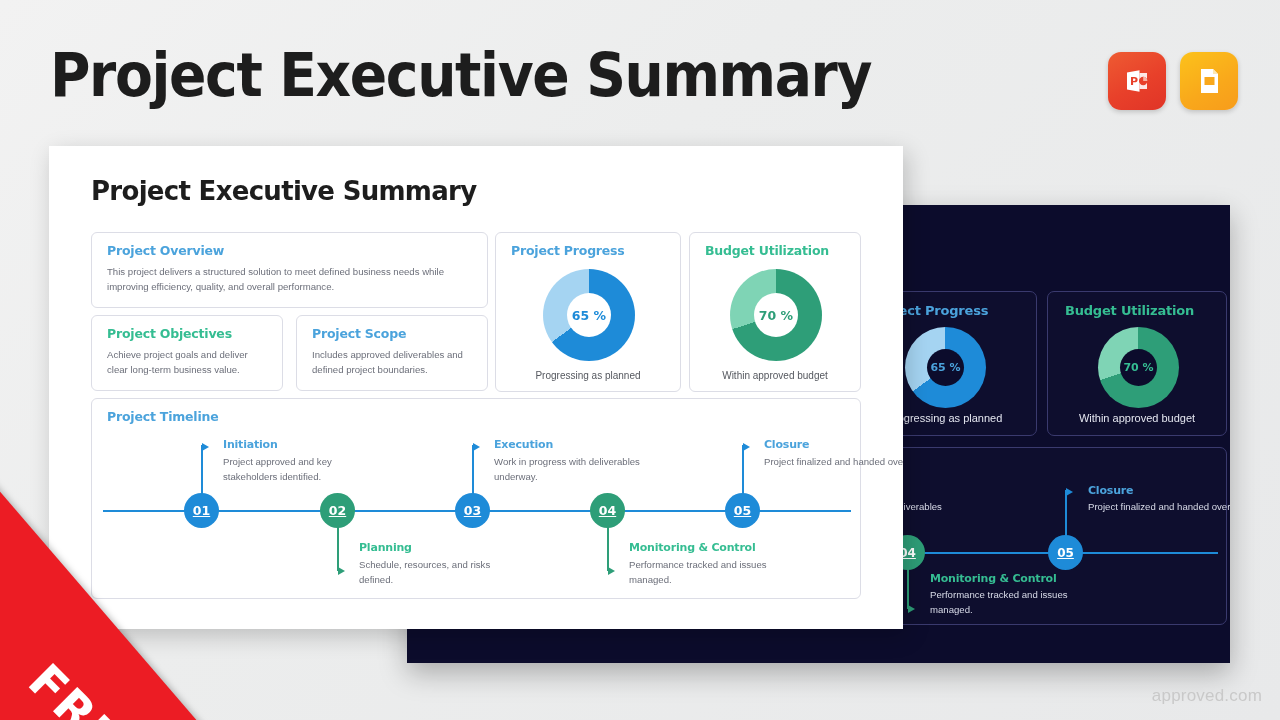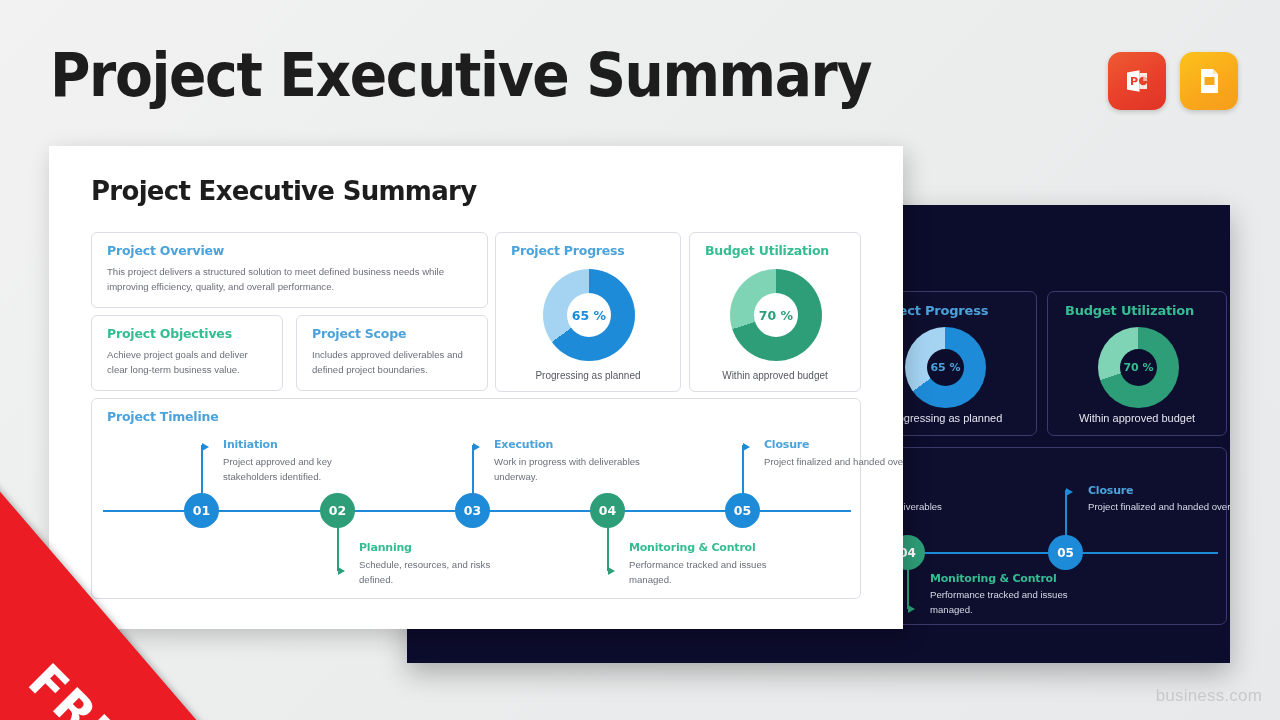--- a/index.html
+++ b/index.html
@@ -119,20 +119,21 @@
   }
 
   
   .tl-line { position: absolute; height: 2px; }
   .tl-node {
     position: absolute;
     border-radius: 50%;
     display: flex; align-items: center; justify-content: center;
     color: #fff; font-weight: 800;
     font-family: "DejaVu Sans", sans-serif;
+    text-decoration: underline;
   }
   .tl-stem { position: absolute; width: 2px; }
   .tl-arrow {
     position: absolute; width: 0; height: 0;
     border-top: 4px solid transparent;
     border-bottom: 4px solid transparent;
   }
   .tl-label {
     position: absolute;
     font-size: 11px; font-weight: 800;
@@ -334,13 +335,13 @@
     <div class="tl-label" style="left:672px; top:39px; color:#4ba3dc;">Closure</div>
     <div class="tl-desc" style="left:672px; top:56px; color:#6c6f7a;">Project finalized and handed over.</div>
   </div>
 </div>
 
 <div class="free-ribbon">
   <div class="free-tri"></div>
   <div class="free-text">FREE</div>
 </div>
 
-<div class="watermark">business.com</div>
+<div class="watermark">approved.com</div>
 
 </body></html>

